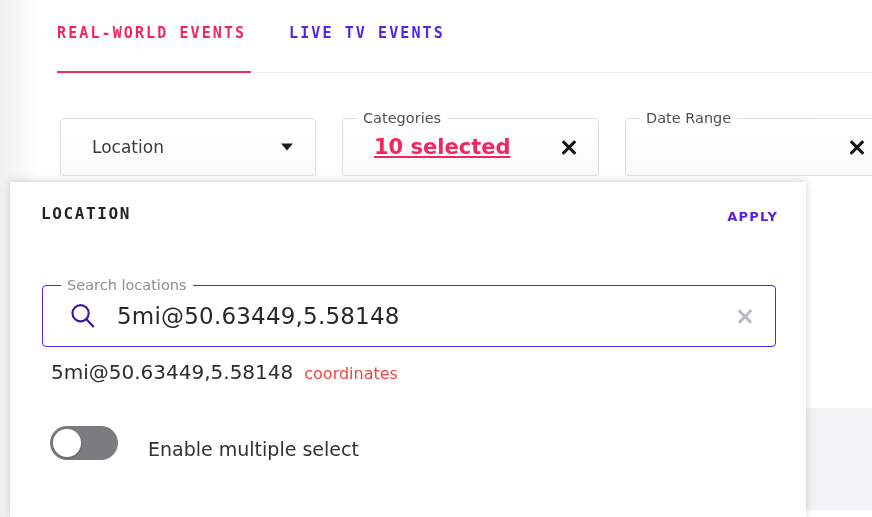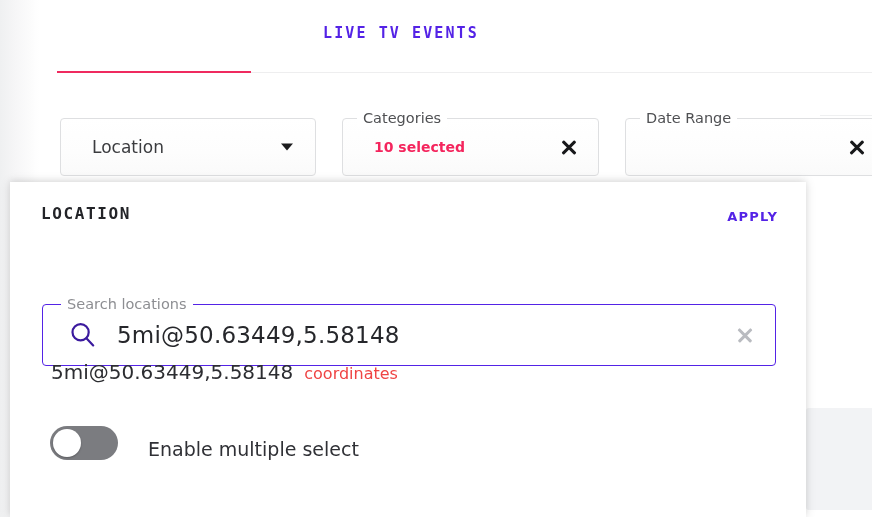--- a/index.html
+++ b/index.html
@@ -23,21 +23,21 @@
 
   
   .tabbar{position:absolute;left:0;top:0;width:872px;height:76px;}
   .tab{
     position:absolute;top:24px;
     font-family:"DejaVu Sans Mono","Liberation Mono",monospace;
     font-size:15px;font-weight:700;letter-spacing:2.1px;
     white-space:nowrap;
   }
   .tab-real{left:57px;color:#f4255d;}
-  .tab-live{left:289px;color:#5423e6;margin-left:34px;}
+  .tab-live{left:289px;color:#5423e6;}
   .tab-underline{
     position:absolute;left:57px;top:71px;width:194px;height:2px;background:#ef2a5f;
   }
   .tab-divider{
     position:absolute;left:251px;top:72px;width:621px;height:1px;background:#eeeeef;
   }
   .thin-rule{
     position:absolute;left:820px;top:115px;width:52px;height:1px;background:#eff0f1;
   }
 
@@ -53,21 +53,21 @@
     position:absolute;top:-10px;left:14px;
     background:#ffffff;padding:0 6px;
     font-size:14.5px;color:#4f5053;
     font-family:"DejaVu Sans", sans-serif;
     white-space:nowrap;line-height:18px;
   }
   .field .value{
     position:absolute;left:31px;top:50%;transform:translateY(-50%);
     font-size:17px;color:#3b3c3f;white-space:nowrap;
   }
-  .field .value.accent{color:#f4255d;font-weight:700;font-size:14px;}
+  .field .value.accent{color:#f4255d;font-weight:700;font-size:21px;text-decoration:underline;}
   .caret{
     position:absolute;right:22px;top:50%;transform:translateY(-50%);
     width:0;height:0;border-left:6px solid transparent;border-right:6px solid transparent;
     border-top:7px solid #1c1c1e;
   }
   .clear-x{
     position:absolute;right:18px;top:50%;transform:translateY(-50%);
     width:22px;height:22px;
   }
   .clear-x:before,.clear-x:after{
@@ -102,21 +102,21 @@
   .apply-btn{
     position:absolute;right:20px;top:21px;
     font-family:"DejaVu Sans", sans-serif;
     font-size:13px;font-weight:700;letter-spacing:1.2px;color:#5423e6;
     background:none;border:none;padding:6px 8px;cursor:pointer;
   }
 
   
   .search-wrap{
     position:absolute;left:32px;top:103px;width:734px;height:62px;
-    border:1.6px solid #5423e6;border-radius:4px;box-sizing:border-box;background:#fff;margin-top:19px;
+    border:1.6px solid #5423e6;border-radius:4px;box-sizing:border-box;background:#fff;
   }
   .search-legend{
     position:absolute;left:18px;top:-11px;background:#ffffff;padding:0 6px;
     font-size:14.5px;color:#8d8e92;line-height:20px;white-space:nowrap;
   }
   .search-icon{
     position:absolute;left:26px;top:50%;transform:translateY(-50%);
     width:28px;height:28px;
   }
   .search-value{
@@ -155,20 +155,21 @@
 </style>
 </head>
 <body>
 
 <div class="screen">
 
   <div class="page-bg"></div>
   <div class="left-rail"></div>
 
   <div class="tabbar">
+    <div class="tab tab-real">REAL-WORLD EVENTS</div>
     <div class="tab tab-live">LIVE TV EVENTS</div>
     <div class="tab-underline"></div>
     <div class="tab-divider"></div>
   </div>
   <div class="thin-rule"></div>
 
   <div class="filters">
 
     <div class="field field-location">
       <div class="value">Location</div>

